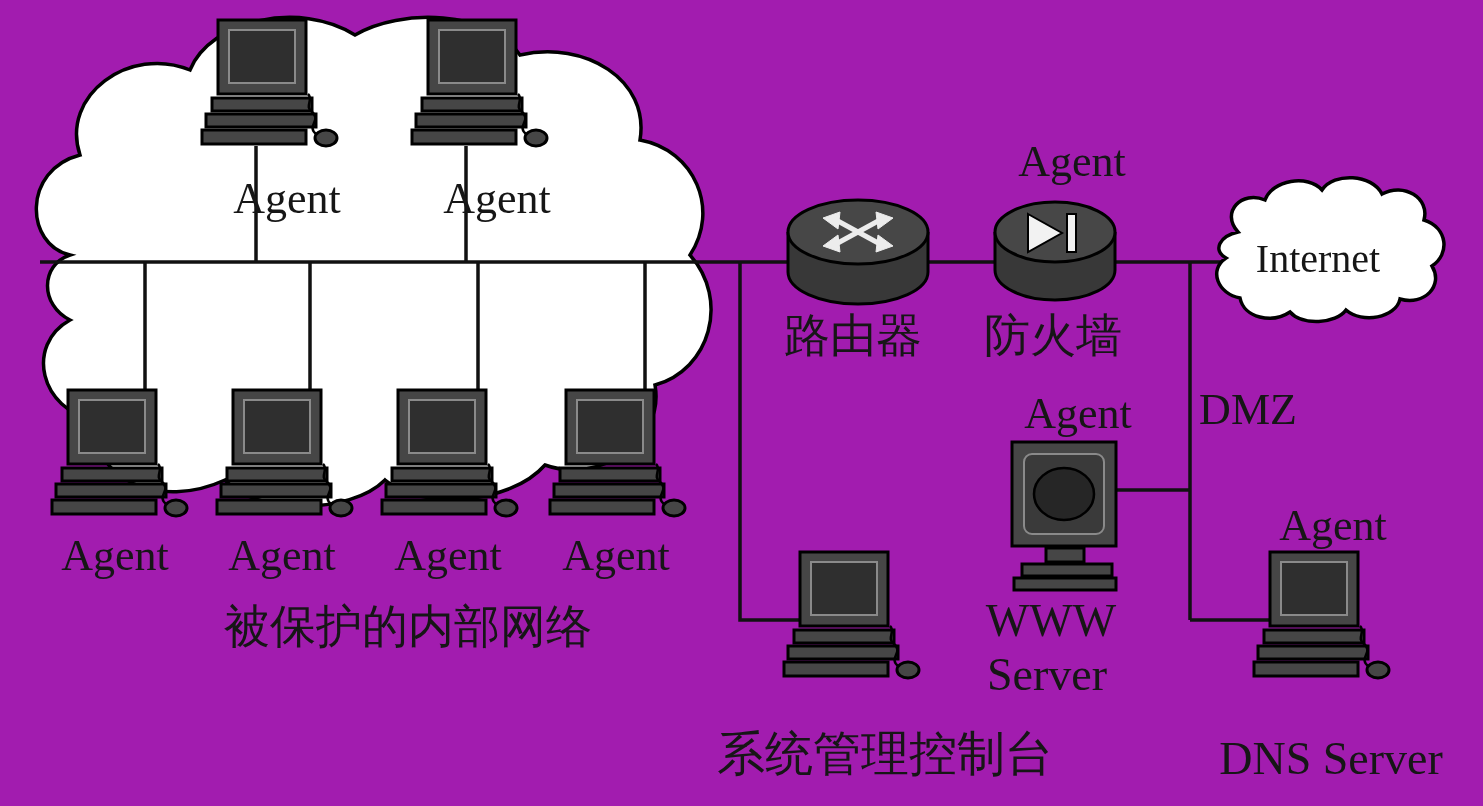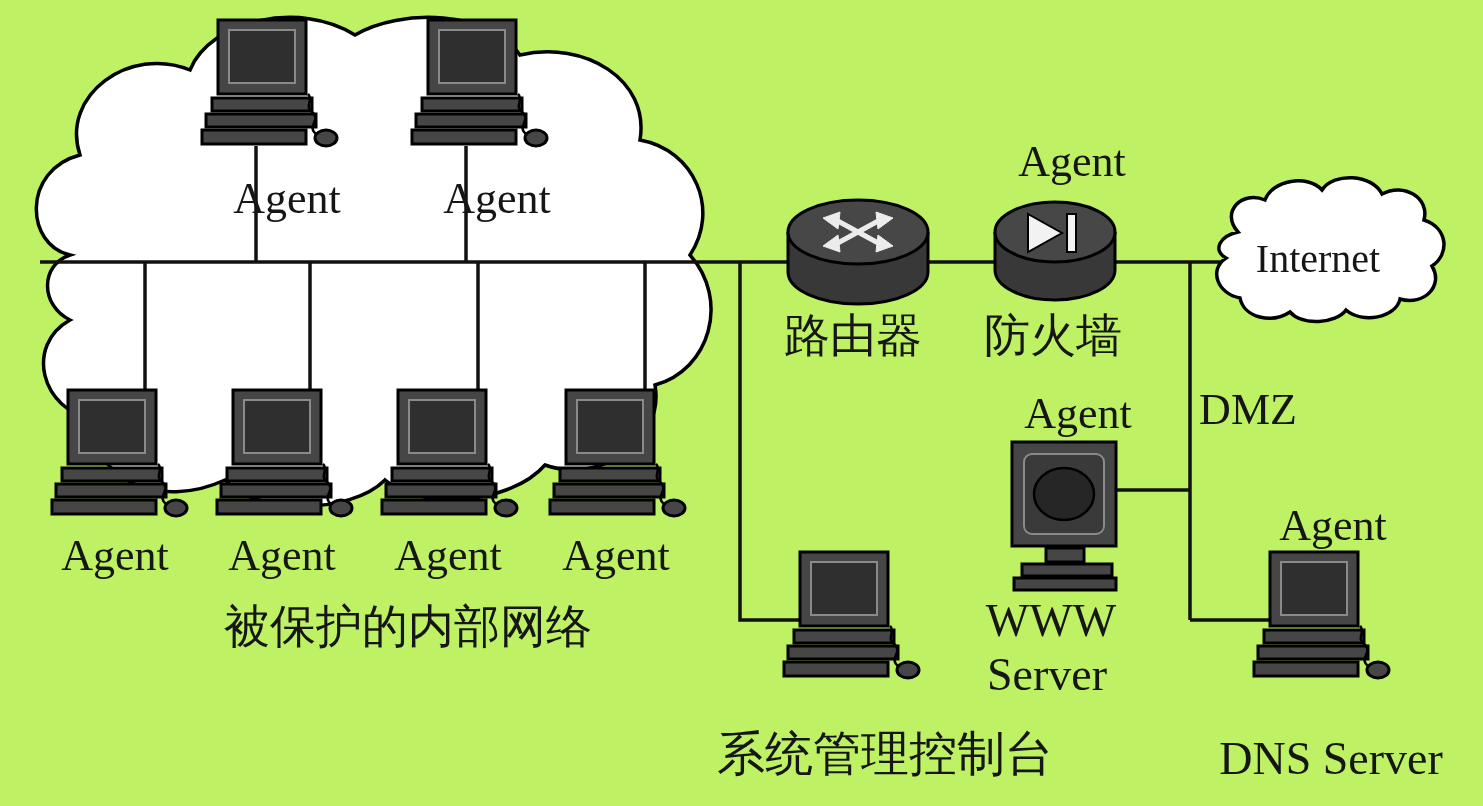--- a/index.html
+++ b/index.html
@@ -1,19 +1,19 @@
 <!DOCTYPE html>
 <html><head>
 <meta charset="utf-8">
 <style>
   html,body{margin:0;padding:0;background:#ffffff;}
   .canvas{
     position:relative;
     width:1483px;height:806px;
-    background:#bef264;
+    background:#a21caf;
     overflow:hidden;
     font-family:"Liberation Serif","DejaVu Serif",serif;
   }
   svg{display:block;}
   text{
     font-family:"Liberation Serif","DejaVu Serif",serif;
     fill:#161616;
   }
   .lbl-agent{font-size:44px;}
   .lbl-cn{font-size:46px;}

